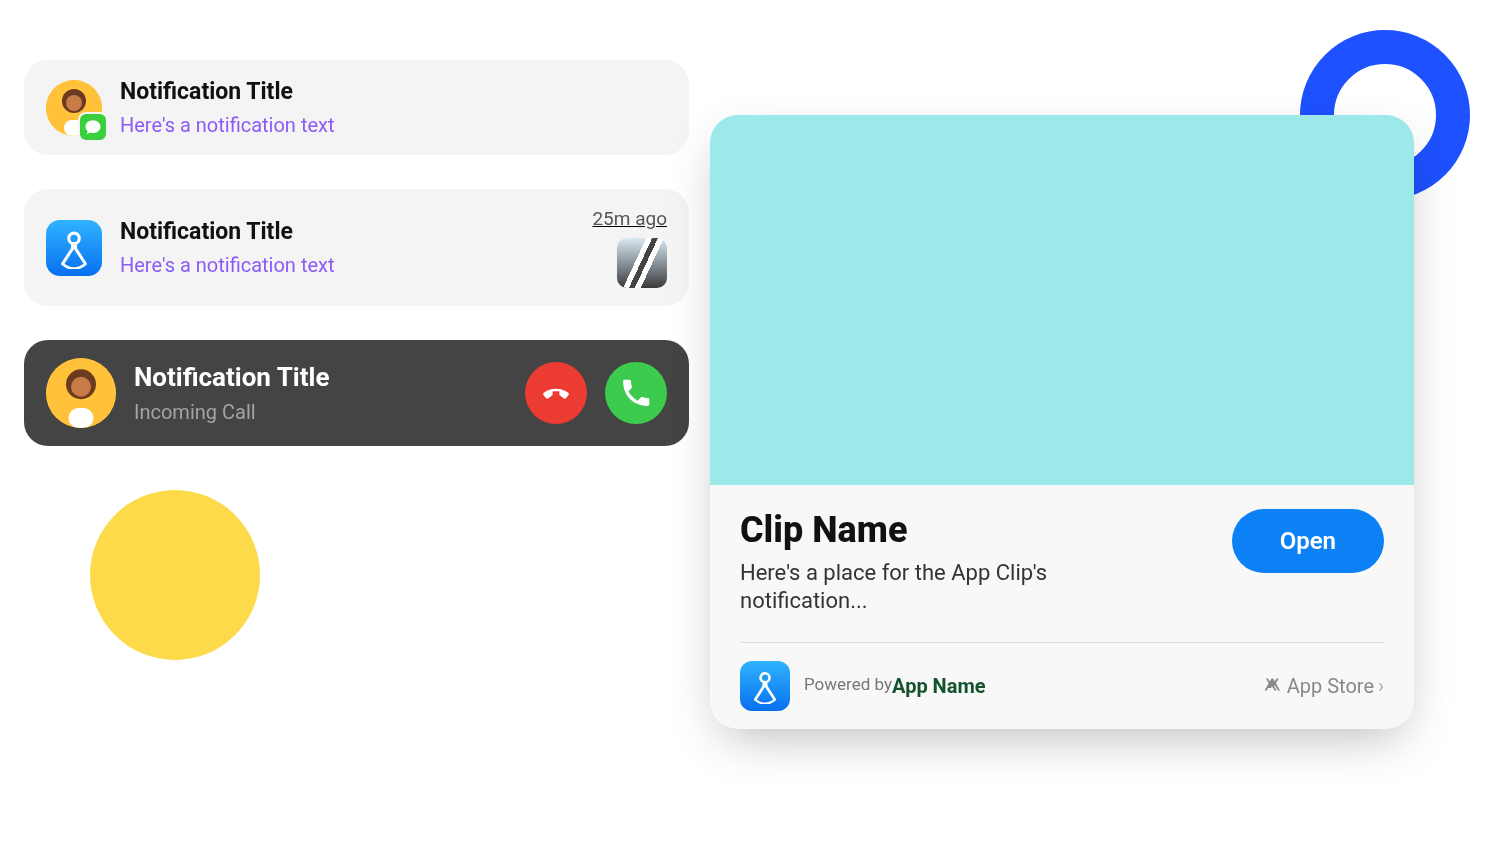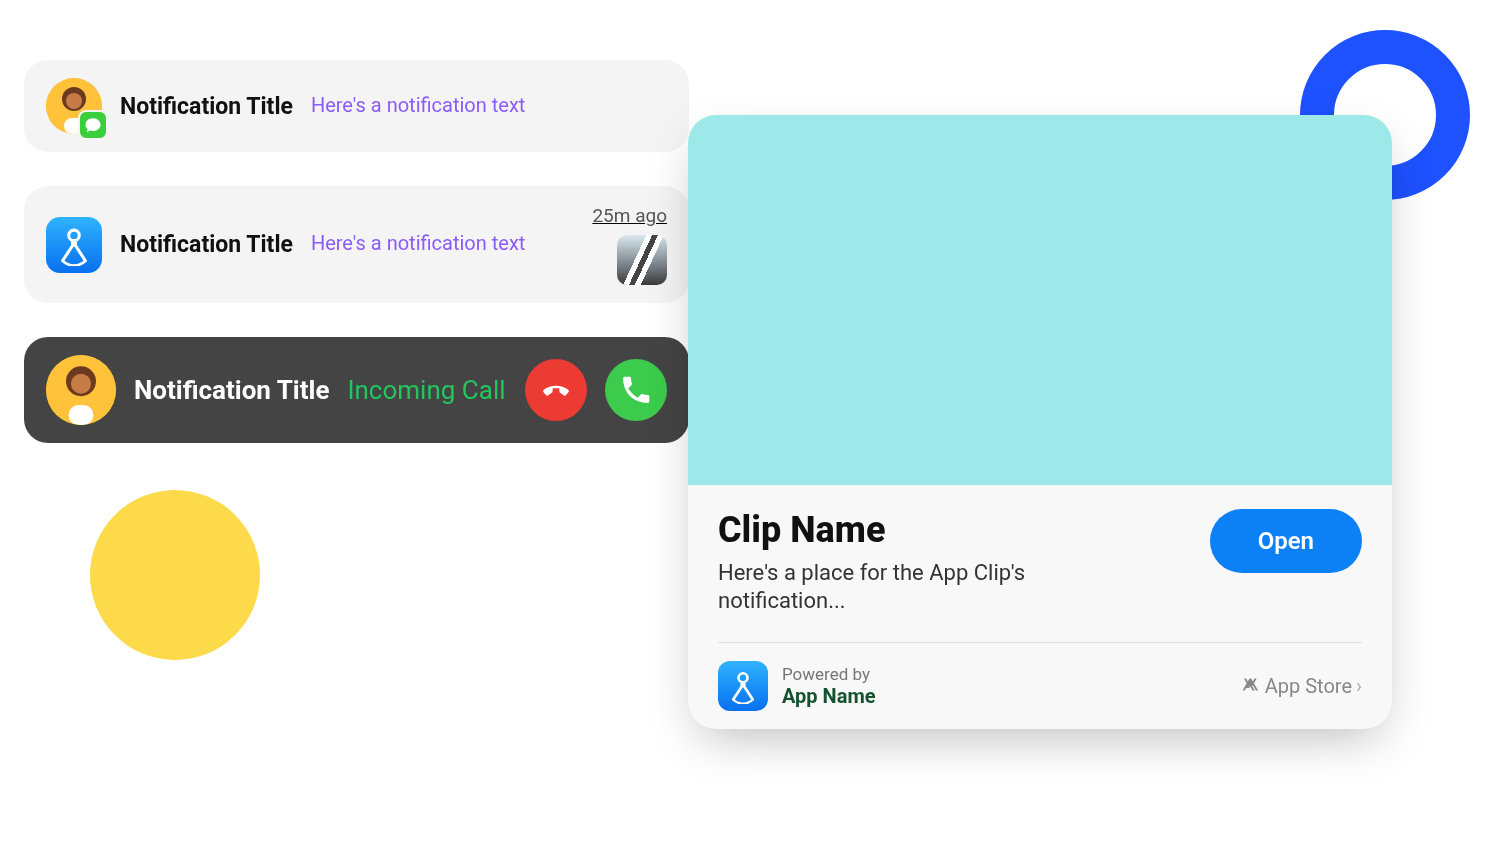--- a/index.html
+++ b/index.html
@@ -99,35 +99,35 @@
 }
 .app-icon svg { width: 42px; height: 42px; }
 
 .avatar-lg {
   width: 70px;
   height: 70px;
 }
 
 .notif-text {
   display: flex;
-  flex-direction: row;
-  gap: 18px;
+  flex-direction: column;
+  gap: 8px;
   flex: 1 1 auto;
 }
 .notif-title {
   font-weight: 700;
   font-size: 23px;
   color: #111;
 }
 .notif.dark .notif-title { color: #fff; font-size: 26px; }
 .notif-body {
   font-size: 20px;
   color: #8b5cf6;
 }
-.notif.dark .notif-body { color: #22c55e; font-size: 26px; }
+.notif.dark .notif-body { color: #a3a3a3; font-size: 20px; }
 
 .notif-right {
   display: flex;
   flex-direction: column;
   align-items: flex-end;
   gap: 8px;
   text-decoration: underline;
 }
 .notif-time {
   font-size: 19px;
@@ -163,21 +163,21 @@
   justify-content: center;
   cursor: pointer;
 }
 .decline { background: #EB3B32; }
 .accept  { background: #3CCB4C; }
 .call-btn svg { width: 34px; height: 34px; fill: #fff; }
 
 
 .clip-card {
   position: absolute;
-  left: 688px;
+  left: 710px;
   top: 115px;
   width: 704px;
   background: #f8f8f9;
   border-radius: 28px;
   overflow: hidden;
   box-shadow: 0 18px 50px -12px rgba(0,0,0,0.28);
   z-index: 3;
 }
 .clip-hero {
   height: 370px;
@@ -226,21 +226,21 @@
 }
 .clip-powered {
   display: flex;
   align-items: center;
   gap: 14px;
 }
 .clip-powered .app-icon { width: 50px; height: 50px; border-radius: 12px; }
 .clip-powered .app-icon svg { width: 36px; height: 36px; }
 .powered-text {
   display: flex;
-  flex-direction: column;
+  flex-direction: row;
 }
 .powered-label {
   font-size: 17px;
   color: #777;
 }
 .powered-name {
   font-size: 20px;
   font-weight: 700;
   color: #14532d;
 }

